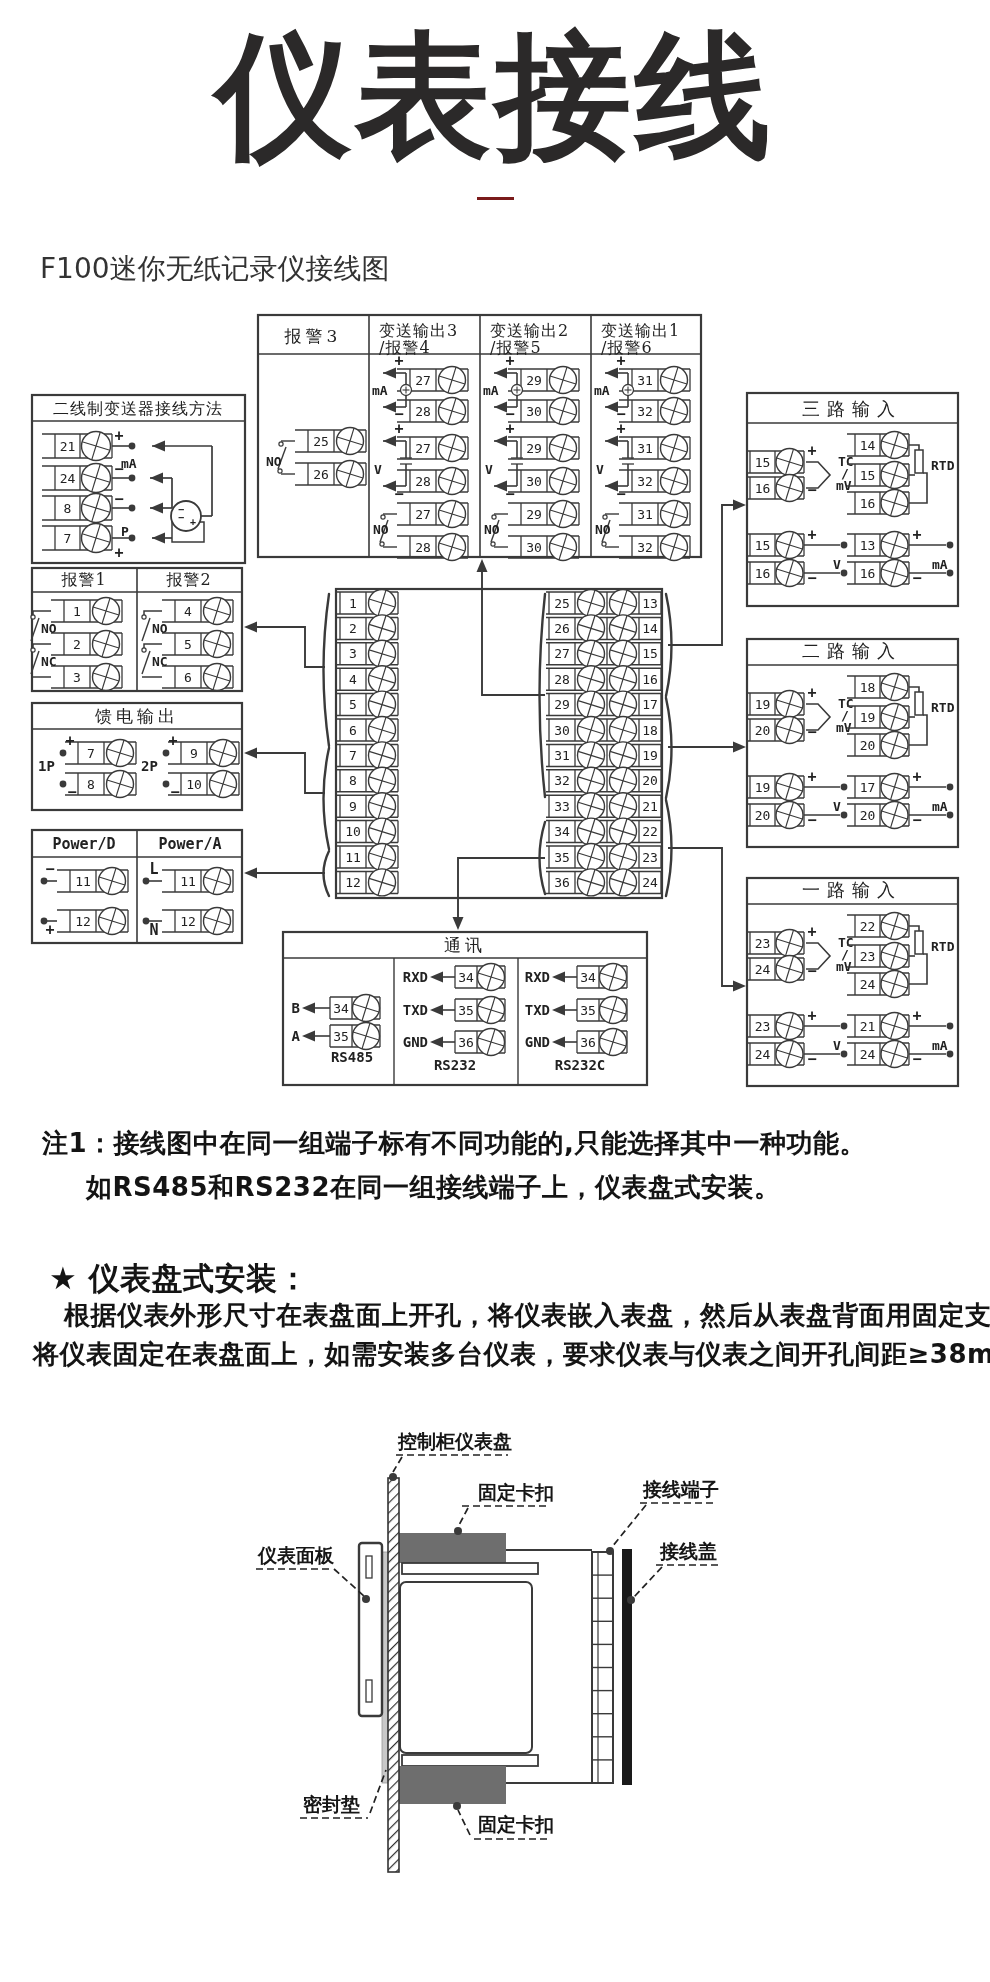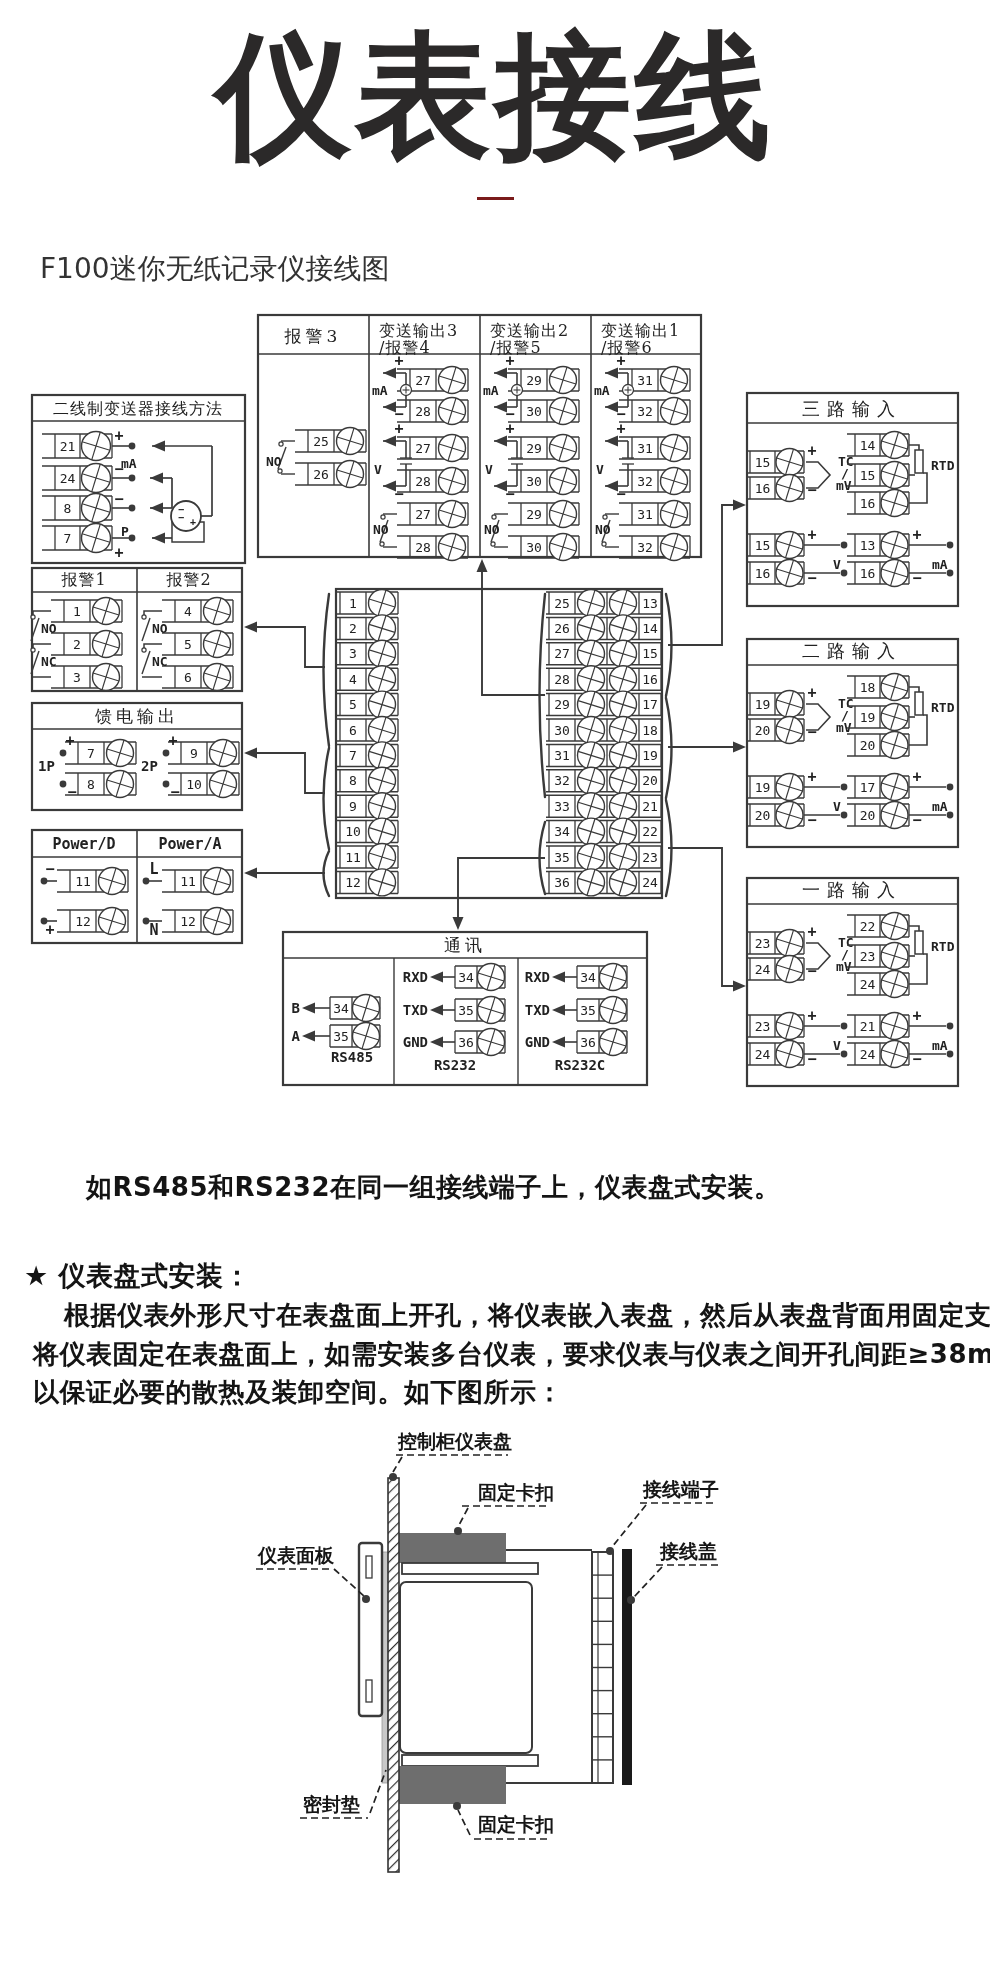--- a/index.html
+++ b/index.html
@@ -5,21 +5,21 @@
   html,body{margin:0;padding:0;background:#fff;}
   #page{position:relative;width:990px;height:1982px;background:#fff;overflow:hidden;
         font-family:"DejaVu Sans","Liberation Sans",sans-serif;padding-left:8px;}
   .page-title{position:absolute;top:6px;left:0;width:990px;margin:0;text-align:center;
         font-size:136px;font-weight:900;color:#2b2929;letter-spacing:4px;}
   .title-rule{position:absolute;top:197px;left:477px;width:37px;height:3px;background:#7a1b1b;}
   .subtitle{position:absolute;top:250px;left:40px;font-size:28px;font-weight:500;color:#333;text-align:right;}
   .note{position:absolute;font-weight:700;color:#141414;font-size:26px;letter-spacing:.5px;white-space:nowrap;}
   #note1a{top:1126px;left:42px;}
   #note1b{top:1170px;left:86px;}
-  #inst-h{top:1258px;left:24px;font-size:27px;}
+  #inst-h{top:1258px;left:49px;font-size:31px;}
   #p1{top:1298px;left:64px;}
   #p2{top:1337px;left:33px;}
   #p3{top:1375px;left:33px;}
   #bottom-note{top:1896px;left:18px;font-size:26px;}
   svg{position:absolute;left:0;}
   svg text{fill:#222;}
   .num{font:13px "DejaVu Sans Mono","Liberation Mono",monospace;text-anchor:middle;}
   .lbl{font:700 13px "DejaVu Sans Mono","Liberation Mono",monospace;}
   .lbl15{font:700 14px "DejaVu Sans Mono","Liberation Mono",monospace;}
   .sign{font:700 15px "DejaVu Sans Mono","Liberation Mono",monospace;text-anchor:middle;}
@@ -1330,25 +1330,25 @@
         <line x1="600.1029573968043" y1="1038.010477210072" x2="625.8970426031957" y2="1045.989522789928" stroke="#3a3a3a" stroke-width="1.2"></line>
         <line x1="616.9895227899281" y1="1029.1029573968044" x2="609.0104772100719" y2="1054.8970426031956" stroke="#3a3a3a" stroke-width="1.2"></line>
         <text x="588" y="1046.5" class="num">36</text>
         <text x="550" y="1047" class="lbl15" text-anchor="end">GND</text>
         <polygon points="552,1042 565,1036.5 565,1047.5" fill="#3a3a3a"></polygon>
         <line x1="564" y1="1042" x2="577" y2="1042" stroke="#3a3a3a" stroke-width="1.6"></line>
         <text x="580" y="1070" class="lbl15" text-anchor="middle">RS232C</text>
       </g>
     </svg>
 
+  <div class="note" id="note1a">注1：接线图中在同一组端子标有不同功能的,只能选择其中一种功能。</div>
   <div class="note" id="note1b">如RS485和RS232在同一组接线端子上，仪表盘式安装。</div>
   <div class="note" id="inst-h">★ 仪表盘式安装：</div>
   <div class="note" id="p1">根据仪表外形尺寸在表盘面上开孔，将仪表嵌入表盘，然后从表盘背面用固定支架</div>
   <div class="note" id="p2">将仪表固定在表盘面上，如需安装多台仪表，要求仪表与仪表之间开孔间距≥38mm，</div>
-  <div class="note" id="p3">以保证必要的散热及装卸空间。如下图所示：</div>
 
   <svg id="install-svg" style="top:1420px" width="990" height="475" viewBox="0 1420 990 475">
       <defs>
         <pattern id="hatch" patternUnits="userSpaceOnUse" width="7" height="7" patternTransform="rotate(45)">
           <rect x="0" y="0" width="7" height="7" fill="#fff"></rect>
           <line x1="0" y1="0" x2="0" y2="7" stroke="#333" stroke-width="2.4"></line>
         </pattern>
       </defs>
       <g>
         <rect x="382" y="1552" width="6" height="231" fill="#c8c8c8" stroke="#999" stroke-width="0.8"></rect>

